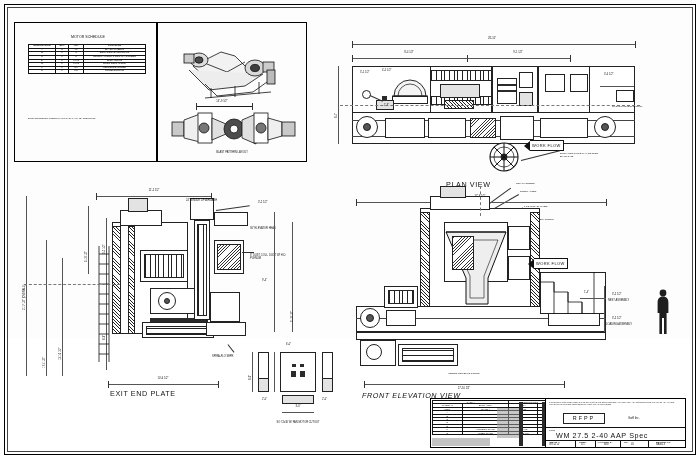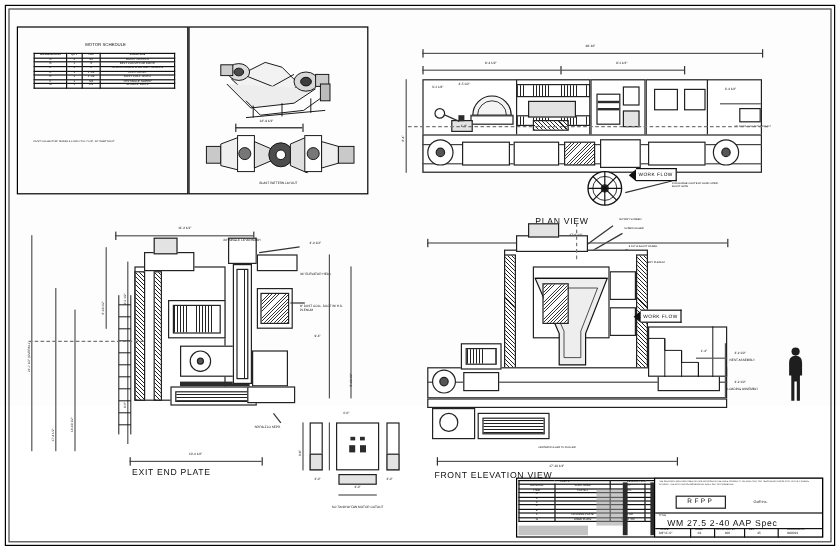--- a/index.html
+++ b/index.html
@@ -420,21 +420,21 @@
   <div class="dimtick" style="left:364px;top:381px;height:7px;"></div>
   <div class="dimtick" style="left:564px;top:381px;height:7px;"></div>
   <div class="txt t2 ctr" style="left:464px;top:372px;line-height:1.3;white-space:normal;width:40px;">CENTER ROLLER TO ROLLER</div>
   <div class="txt t25 ctr" style="left:464px;top:388px;">17'-10 1/2"</div>
 
   <div class="box" style="left:360px;top:340px;width:36px;height:26px;"></div>
   <div class="circ" style="left:366px;top:344px;width:16px;height:16px;"></div>
   <div class="box" style="left:398px;top:344px;width:60px;height:22px;"></div>
   <div class="hhatch" style="left:402px;top:348px;width:52px;height:14px;"></div>
 
-  <div class="txt t7" style="left:362px;top:392px;">FRONT ELEVATION VIEW</div>
+  <div class="txt t7" style="left:362px;top:392px;font-style:italic;">FRONT ELEVATION VIEW</div>
 
   <div class="dash-h" style="left:340px;top:105px;width:300px;"></div>
   <div class="dash-v" style="left:480px;top:186px;height:30px;"></div>
   <div class="dash-h" style="left:24px;top:284px;width:96px;"></div>
 
   <div class="bdr" style="left:430px;top:398px;width:256px;height:50px;"></div>
 
   <table class="tb" style="left:432px;top:400px;width:120px;">
     <tbody>
         <tr>

